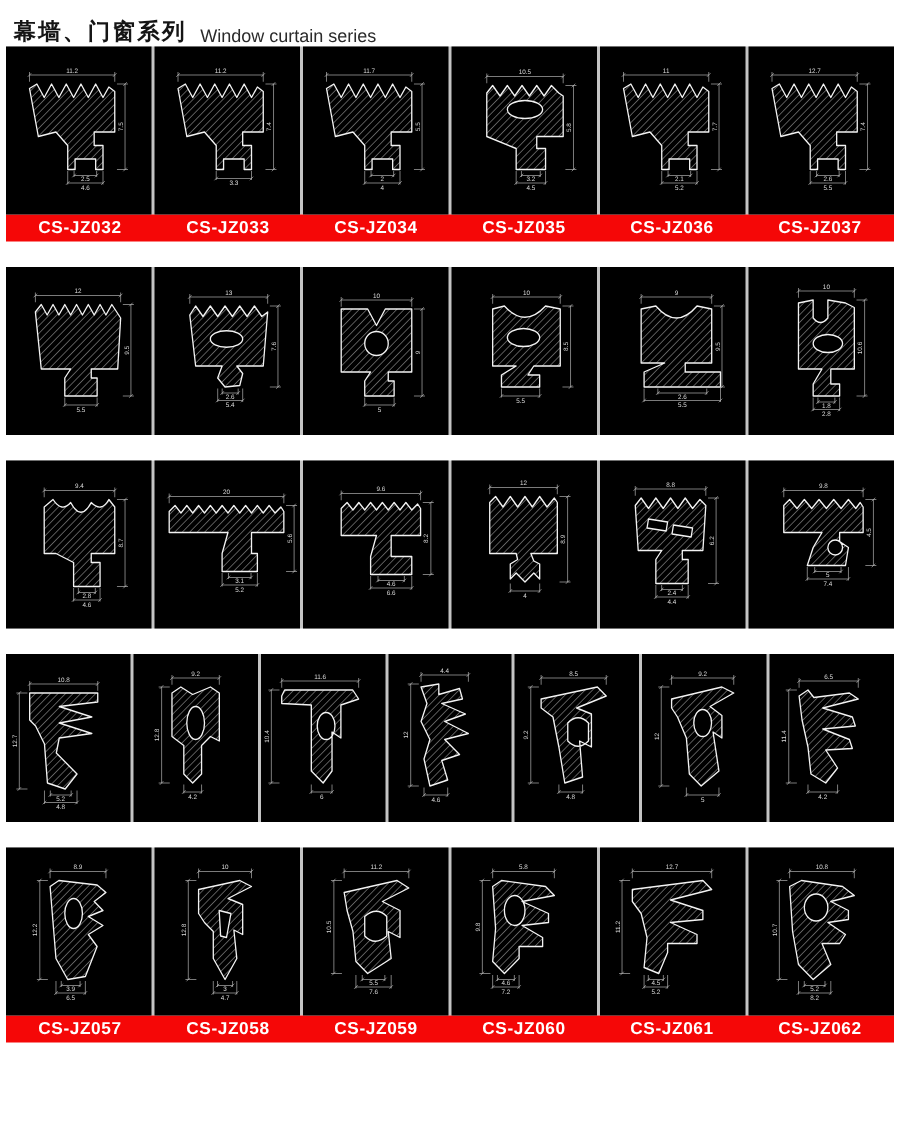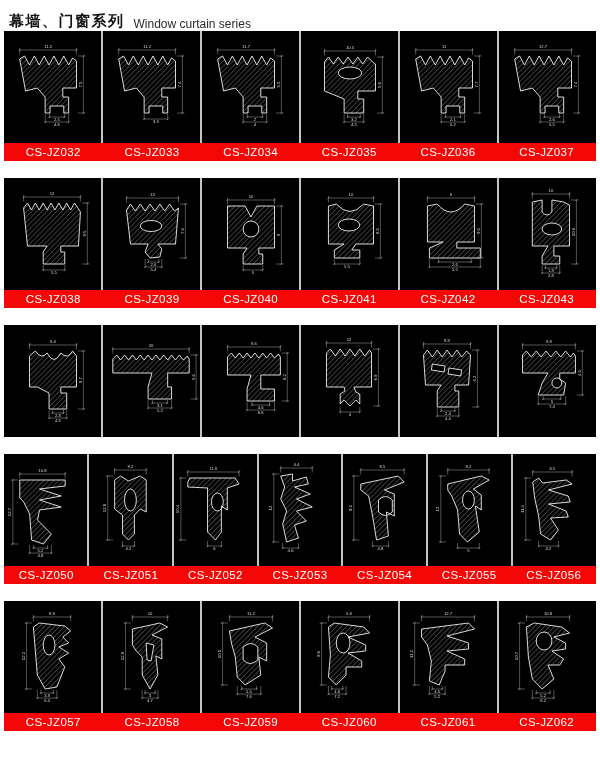--- a/index.html
+++ b/index.html
@@ -13,21 +13,21 @@
   .titlebar{height:27px;display:flex;align-items:flex-end;gap:9px;padding:3px 2px 0 5px;box-sizing:border-box;}
   .t-zh{font-size:15px;font-weight:bold;color:#151515;letter-spacing:1.5px;}
   .t-en{font-size:12px;color:#2a2a2a;}
   .prow{margin-bottom:17px;}
   .prow:last-child{margin-bottom:0;}
   .drawings{display:flex;gap:2px;background:var(--divider);height:112px;}
   .cell{flex:1 1 0;background:var(--cellbg);min-width:0;}
   .cell svg{display:block;width:100%;height:100%;}
   .labels{display:flex;background:var(--red);height:18px;}
   .label{flex:1 1 0;display:flex;align-items:center;justify-content:center;
-         color:var(--labeltxt);font-weight:normal;font-size:11.5px;letter-spacing:.4px;}
+         color:var(--labeltxt);font-weight:bold;font-size:11.5px;letter-spacing:.4px;}
   .profile{fill:url(#hatch);stroke:var(--line);stroke-width:.9;fill-rule:evenodd;stroke-linejoin:round;}
   .dims line{stroke:var(--dimline);stroke-width:.45;}
   .dims text{fill:var(--dimtxt);font-size:4.3px;text-anchor:middle;
              font-family:"Liberation Sans",sans-serif;}
   #patdefs{position:absolute;width:0;height:0;}
 </style>
 </head>
 <body>
 
 <svg id="patdefs" aria-hidden="true">
@@ -400,28 +400,20 @@
                 <line x1="44" y1="87" x2="44" y2="96"></line>
                 <line x1="62" y1="87" x2="62" y2="96"></line>
                 <line x1="44" y1="95" x2="62" y2="95"></line>
                 <line x1="42.8" y1="96.2" x2="45.2" y2="93.8"></line>
                 <line x1="60.8" y1="96.2" x2="63.2" y2="93.8"></line>
                 <text x="53" y="99.5">2.8</text>
               </g>
             </svg>
           </div>
         </div>
-        <div class="labels">
-          <span class="label">CS-JZ038</span>
-          <span class="label">CS-JZ039</span>
-          <span class="label">CS-JZ040</span>
-          <span class="label">CS-JZ041</span>
-          <span class="label">CS-JZ042</span>
-          <span class="label">CS-JZ043</span>
-        </div>
       </div>
       <div class="prow">
         <div class="drawings">
           <div class="cell">
             <svg viewBox="0 0 99 112" preserveAspectRatio="none">
               <path class="profile" d="M26,31 L32,26 Q38,35 44,28 Q51,41 58,28 Q65,35 70,26 L74,31 L74,62 L58,62 L58,68 L64,68 L64,84 L46,84 L46,68 L34,62 L26,62 Z"></path>
               <g class="dims">
                 <line x1="26" y1="24.5" x2="26" y2="18"></line>
                 <line x1="74" y1="24.5" x2="74" y2="18"></line>
                 <line x1="26" y1="20" x2="74" y2="20"></line>
@@ -777,29 +769,20 @@
                 <line x1="26" y1="87" x2="26" y2="93"></line>
                 <line x1="46" y1="87" x2="46" y2="93"></line>
                 <line x1="26" y1="92" x2="46" y2="92"></line>
                 <line x1="24.8" y1="93.2" x2="27.2" y2="90.8"></line>
                 <line x1="44.8" y1="93.2" x2="47.2" y2="90.8"></line>
                 <text x="36" y="96.5">4.2</text>
               </g>
             </svg>
           </div>
         </div>
-        <div class="labels">
-          <span class="label">CS-JZ050</span>
-          <span class="label">CS-JZ051</span>
-          <span class="label">CS-JZ052</span>
-          <span class="label">CS-JZ053</span>
-          <span class="label">CS-JZ054</span>
-          <span class="label">CS-JZ055</span>
-          <span class="label">CS-JZ056</span>
-        </div>
       </div>
       <div class="prow">
         <div class="drawings">
           <div class="cell">
             <svg viewBox="0 0 99 112" preserveAspectRatio="none">
               <path class="profile" d="M30,26 L36,22 L62,25 L68,30 L60,36 L66,42 L56,46 L66,52 L56,58 L62,66 L54,86 L42,88 L34,74 L32,50 Z M40,44 a6,10 0 1 0 12,0 a6,10 0 1 0 -12,0"></path>
               <g class="dims">
                 <line x1="30" y1="20.5" x2="30" y2="14"></line>
                 <line x1="68" y1="20.5" x2="68" y2="14"></line>
                 <line x1="30" y1="16" x2="68" y2="16"></line>

